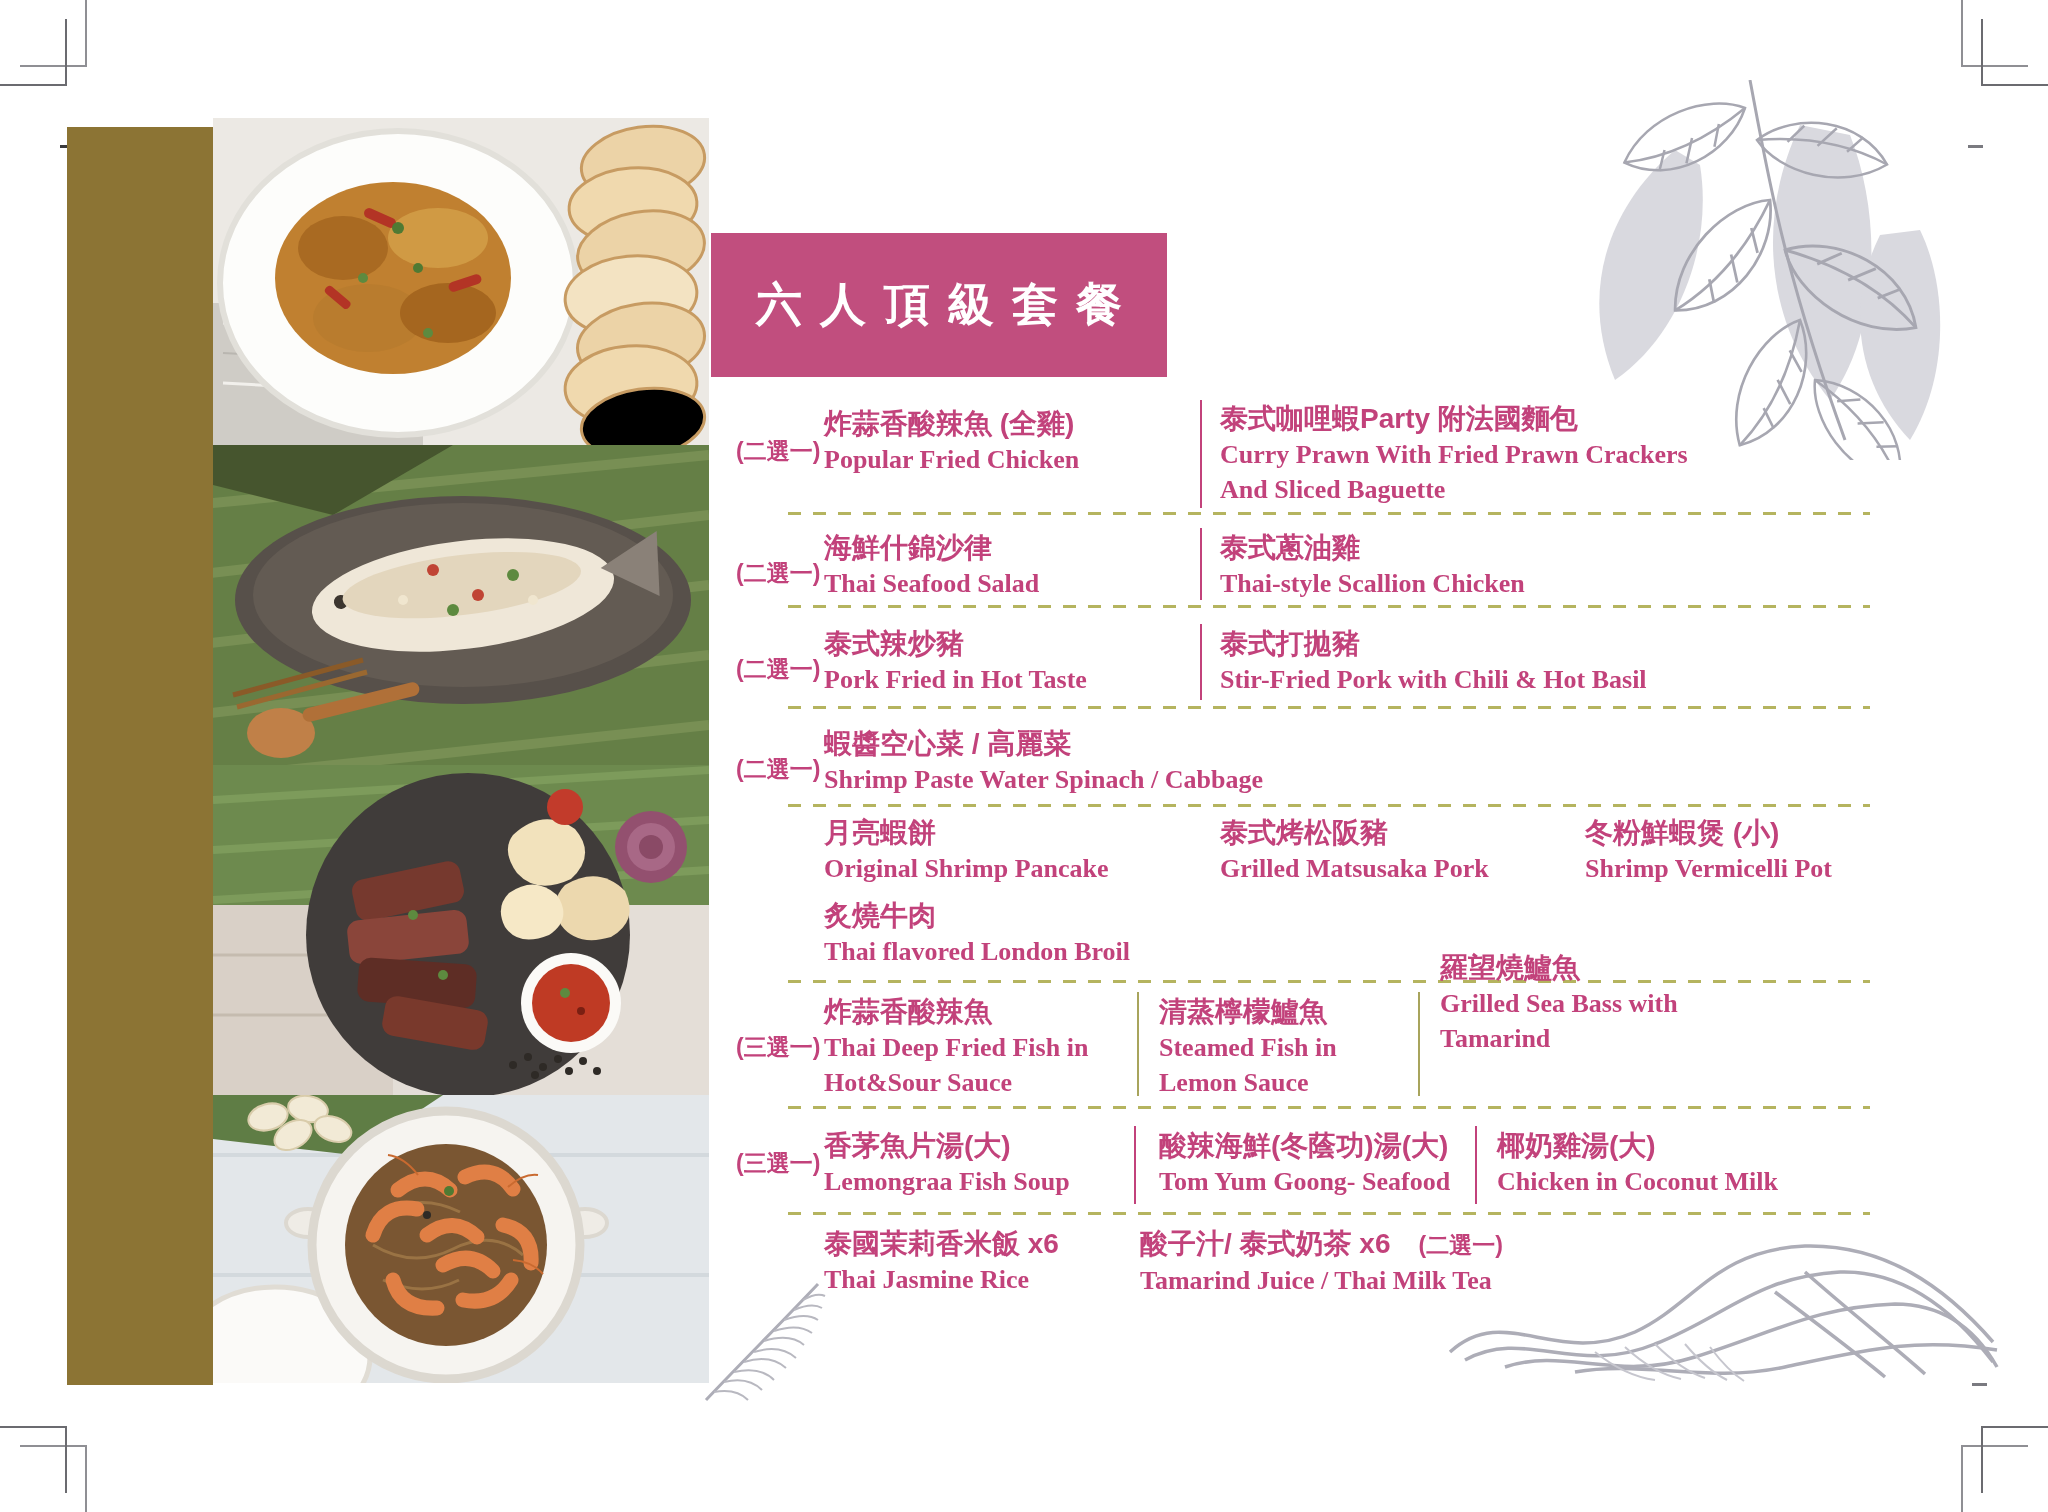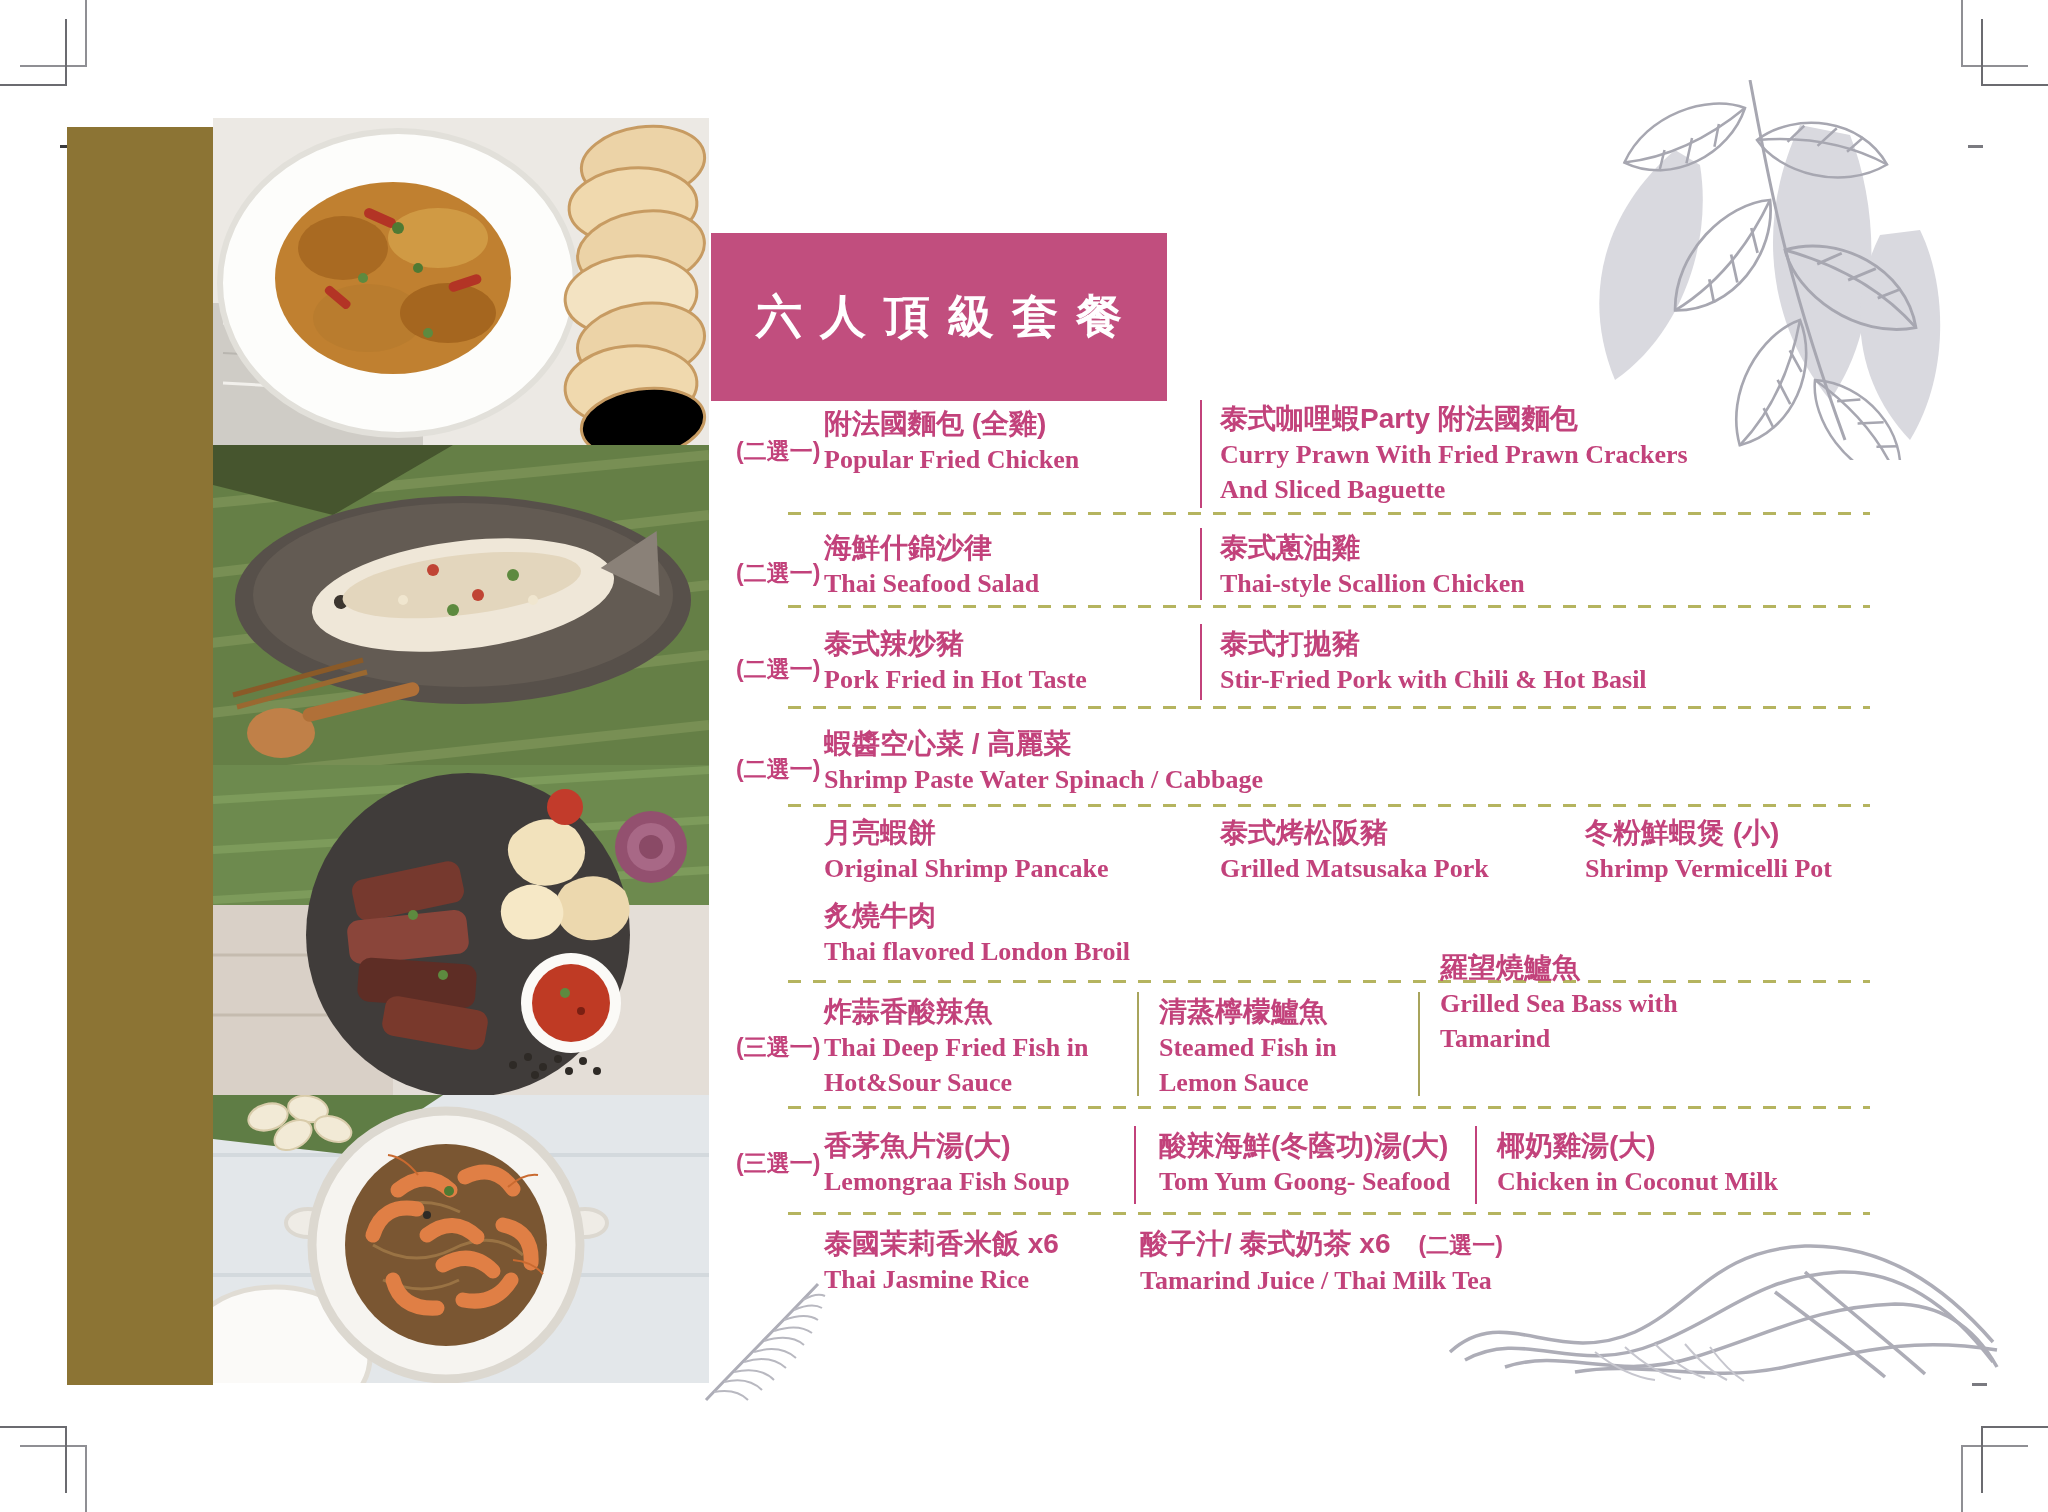--- a/index.html
+++ b/index.html
@@ -23,21 +23,21 @@
   .crop.bl-b{left:0;bottom:19px;width:67px;height:67px;border-right:2px solid #6b6b70;border-top:2px solid #6b6b70;}
   .crop.br-a{right:20px;bottom:0;width:67px;height:67px;border-left:2px solid #8f8f94;border-top:2px solid #8f8f94;}
   .crop.br-b{right:0;bottom:19px;width:67px;height:67px;border-left:2px solid #6b6b70;border-top:2px solid #6b6b70;}
   .tick{position:absolute;background:#7a7a80;height:3px;width:15px;}
 
   .gold-bar{position:absolute;left:67px;top:127px;width:146px;height:1258px;background:var(--gold);}
 
   .photo{position:absolute;left:213px;width:496px;overflow:hidden;}
   .photo svg{display:block;}
 
-  .banner{position:absolute;left:711px;top:233px;width:456px;height:168px;background:var(--banner);
+  .banner{position:absolute;left:711px;top:233px;width:456px;height:144px;background:var(--banner);
           display:flex;align-items:center;justify-content:center;}
   .banner .title{color:#fff;font-size:46px;font-weight:bold;letter-spacing:18px;text-indent:18px;white-space:nowrap;}
   .price{position:absolute;left:1215px;top:244px;color:var(--pink);font-size:74px;font-weight:bold;letter-spacing:2px;white-space:nowrap;}
 
   .menu{position:absolute;inset:0;}
   .choice{position:absolute;color:var(--pink);font-size:23px;font-weight:bold;white-space:nowrap;}
   .item{position:absolute;white-space:nowrap;}
   .zh{color:var(--pink);font-size:28px;font-weight:bold;line-height:36px;}
   .en{color:var(--pink);font-size:26px;font-weight:bold;line-height:35px;font-family:Liberation Serif, serif;}
   .suffix{font-size:23px;margin-left:28px;}
@@ -295,21 +295,21 @@
       <path d="M94,32 q18,-8 28,-2"></path>
         <path d="M103,22 q14,-8 22,-4"></path>
     </g>
   </svg>
 
   <div class="menu">
 
     <div>
       <div class="choice" style="left:736px;top:436px">(二選一)</div>
       <div class="item" style="left:824px;top:406px">
-        <div class="zh">附法國麵包 (全雞)</div>
+        <div class="zh">炸蒜香酸辣魚 (全雞)</div>
         <div class="en">Popular Fried Chicken</div>
       </div>
       <div class="vdiv" style="left:1200px;top:400px;height:108px"></div>
       <div class="item" style="left:1220px;top:401px">
         <div class="zh">泰式咖哩蝦Party 附法國麵包</div>
         <div class="en">Curry Prawn With Fried Prawn Crackers</div>
         <div class="en">And Sliced Baguette</div>
       </div>
       <div class="dash" style="top:512px"></div>
     </div>

